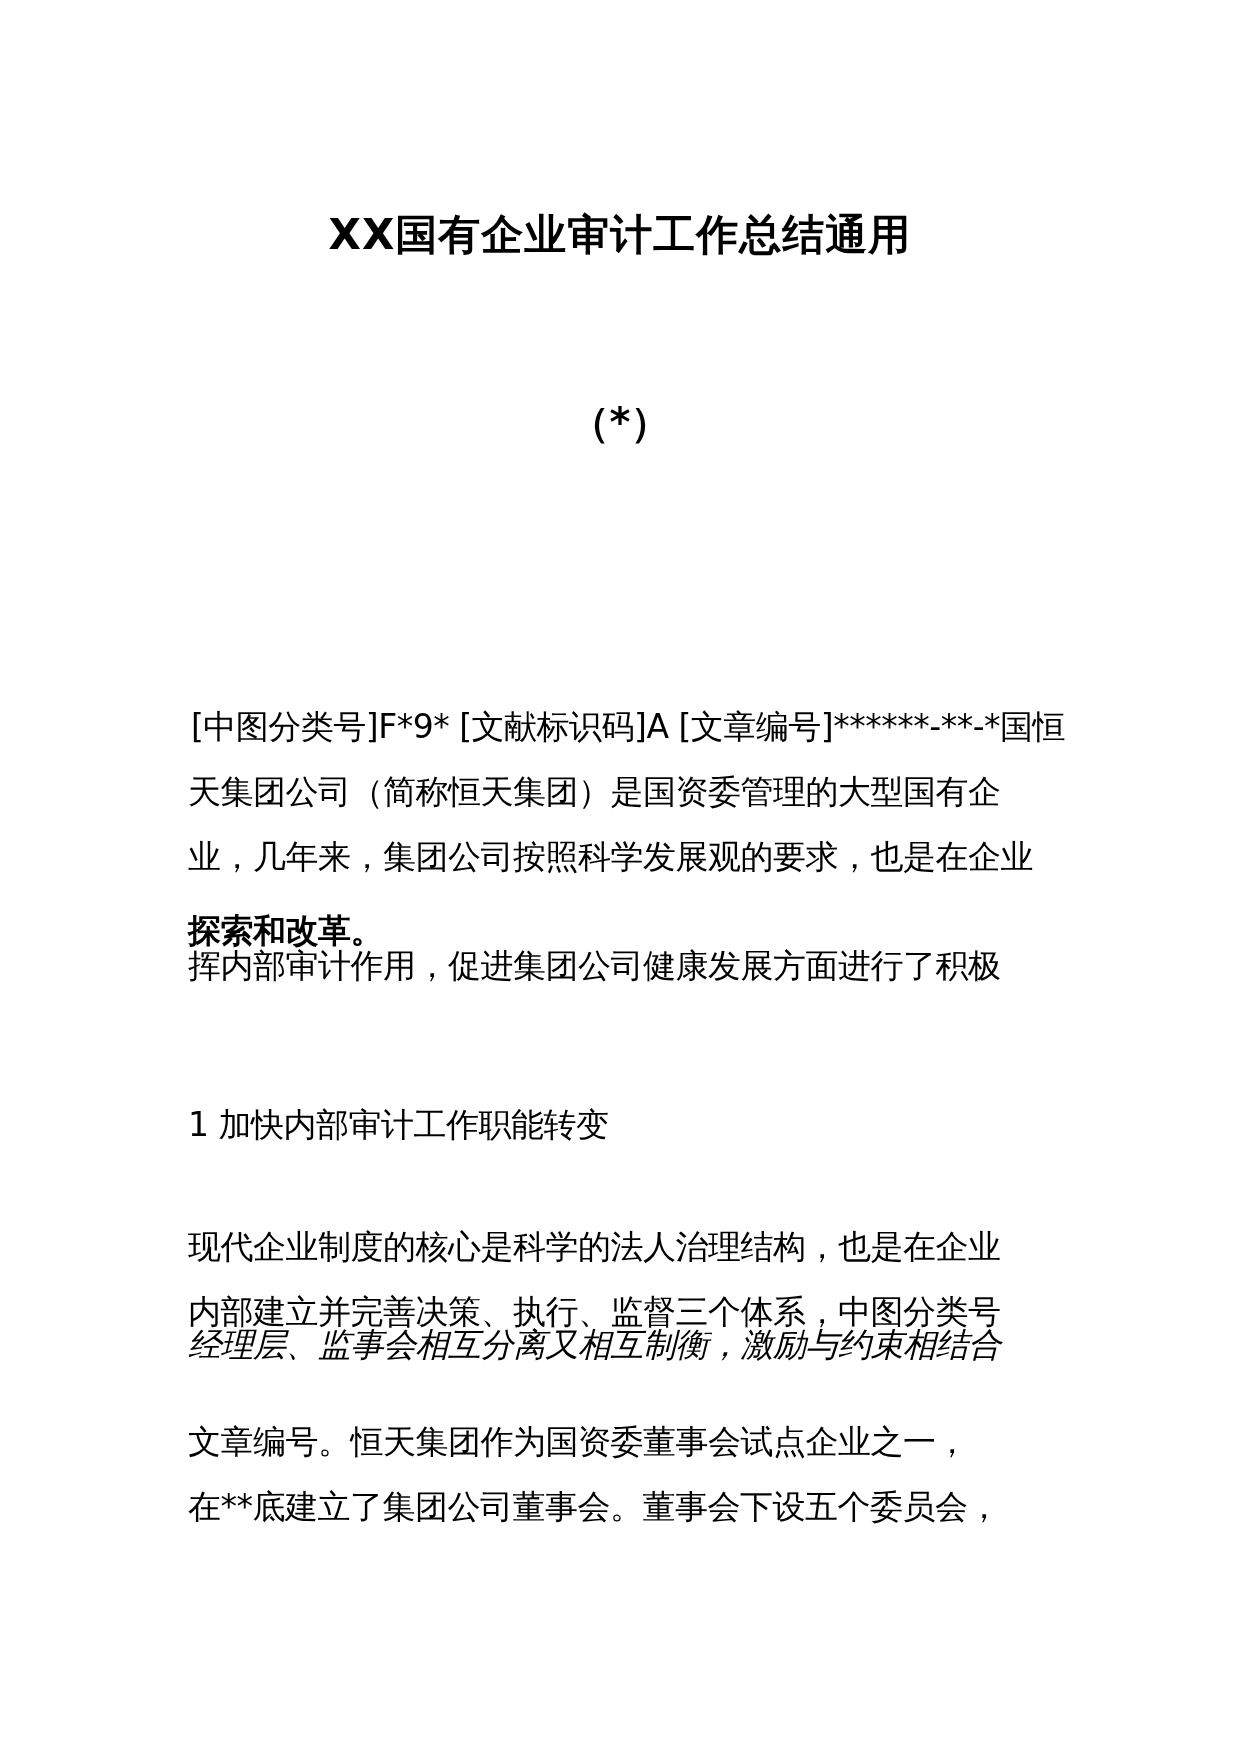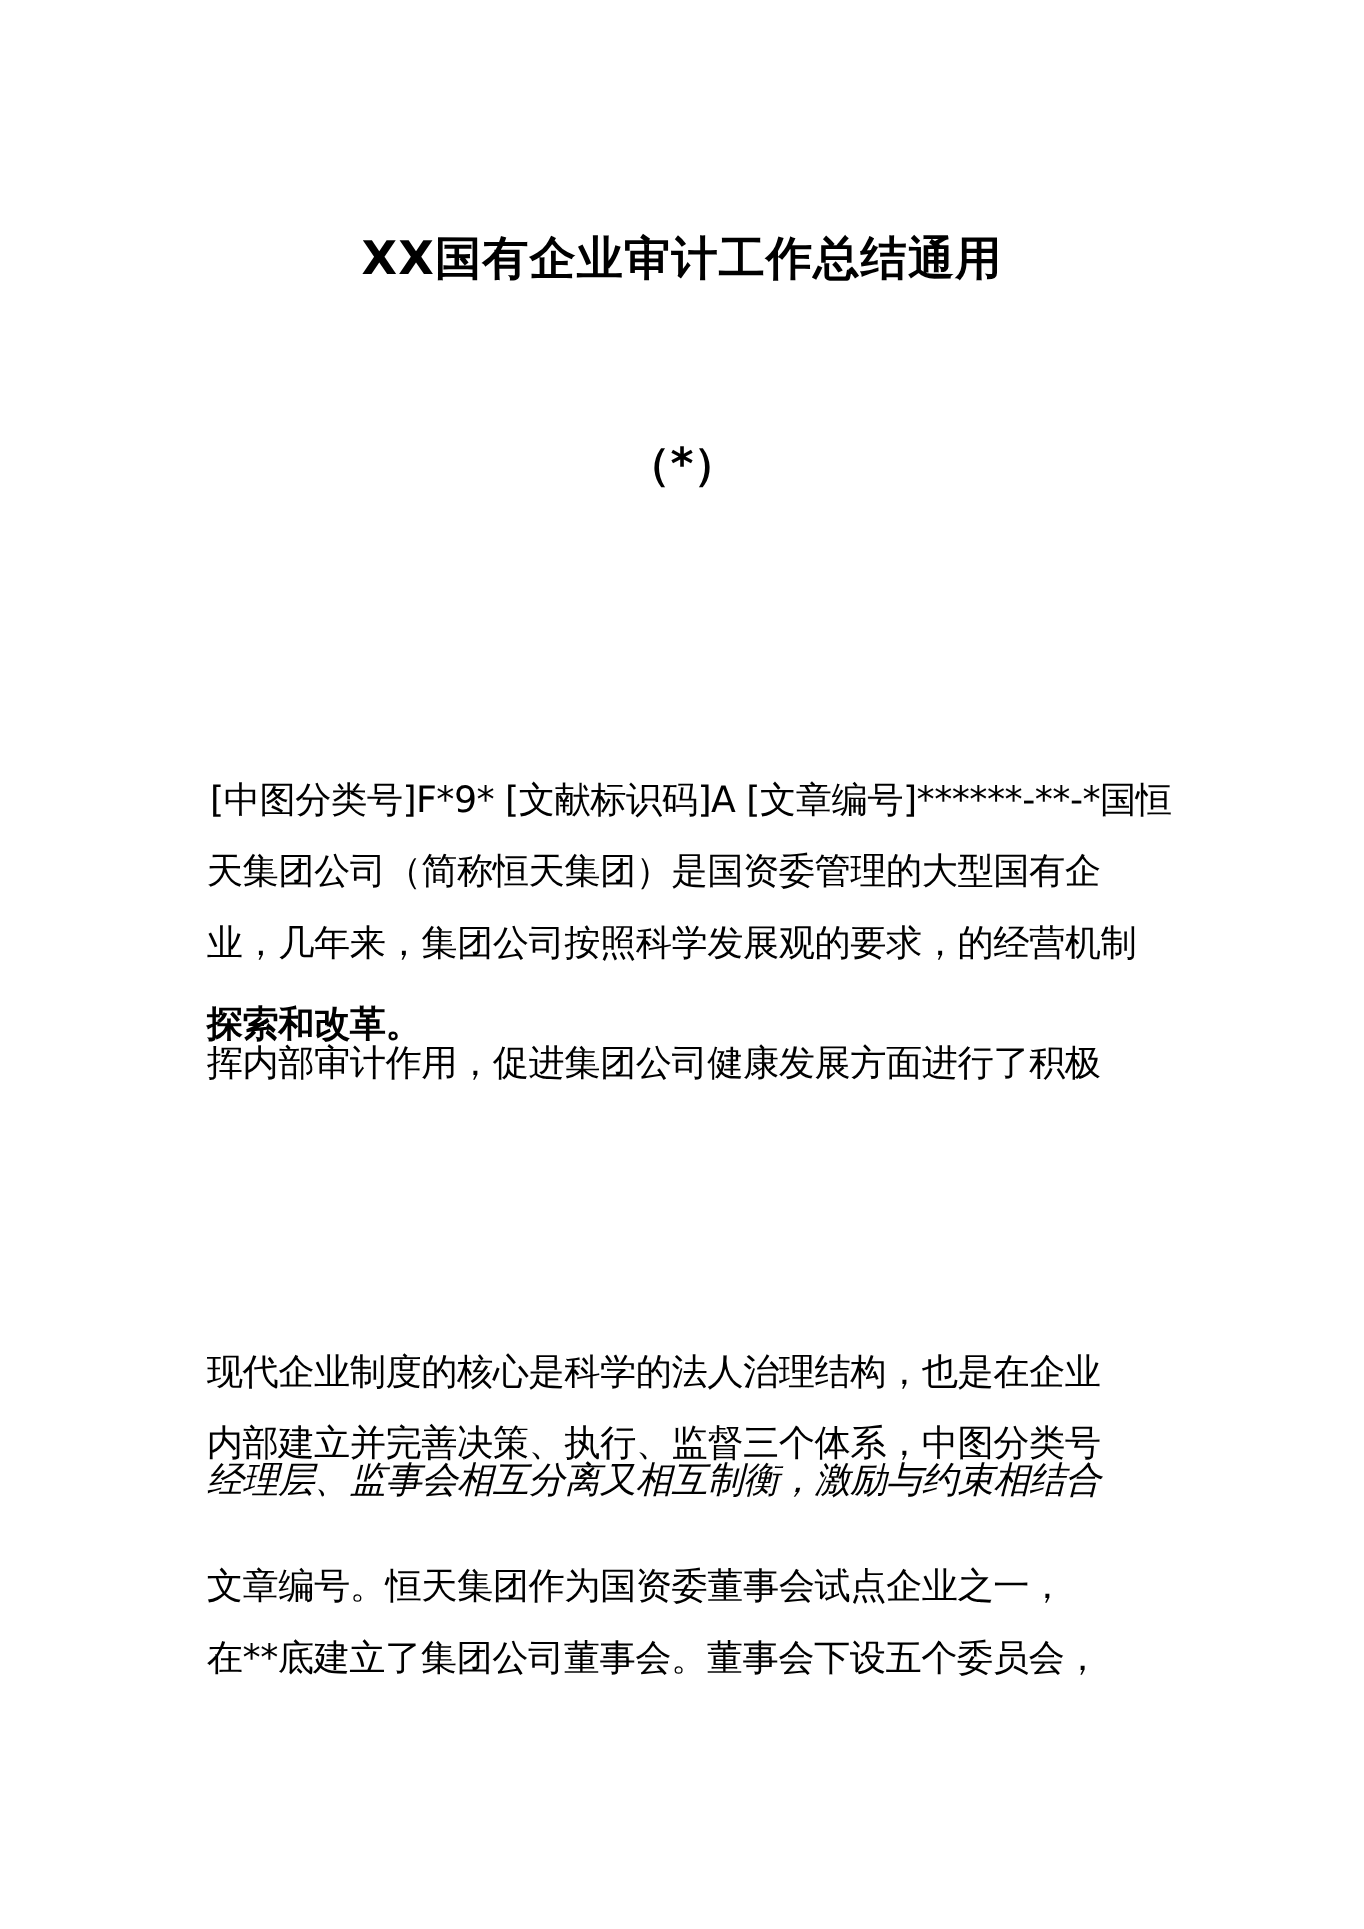--- a/index.html
+++ b/index.html
@@ -59,25 +59,26 @@
 <div class="page">
 
   <div class="title">XX国有企业审计工作总结通用</div>
 
   <div class="subtitle">（*）</div>
 
 
   <div>
     <div class="line" style="top:702px;text-align:center;">[中图分类号]F*9* [文献标识码]A [文章编号]******-**-*国恒</div>
     <div class="line" style="top:767px;">天集团公司（简称恒天集团）是国资委管理的大型国有企</div>
-    <div class="line" style="top:832px;">业，几年来，集团公司按照科学发展观的要求，的经营机制</div>
+    <div class="line" style="top:832px;">业，几年来，集团公司按照科学发展观的要求，也是在企业</div>
     <div class="line" style="top:897px;margin-top:44px;">挥内部审计作用，促进集团公司健康发展方面进行了积极</div>
     <div class="line" style="top:906px;font-weight:bold;">探索和改革。</div>
   </div>
 
+  <div class="line" style="top:1100px;">1 加快内部审计工作职能转变</div>
 
   <div>
     <div class="line" style="top:1222px;">现代企业制度的核心是科学的法人治理结构，也是在企业</div>
     <div class="line" style="top:1287px;">内部建立并完善决策、执行、监督三个体系，中图分类号</div>
     <div class="line" style="top:1320px;font-style:italic;">经理层、监事会相互分离又相互制衡，激励与约束相结合</div>
     <div class="line" style="top:1417px;">文章编号。恒天集团作为国资委董事会试点企业之一，</div>
     <div class="line" style="top:1482px;">在**底建立了集团公司董事会。董事会下设五个委员会，</div>
   </div>
 
 </div>

